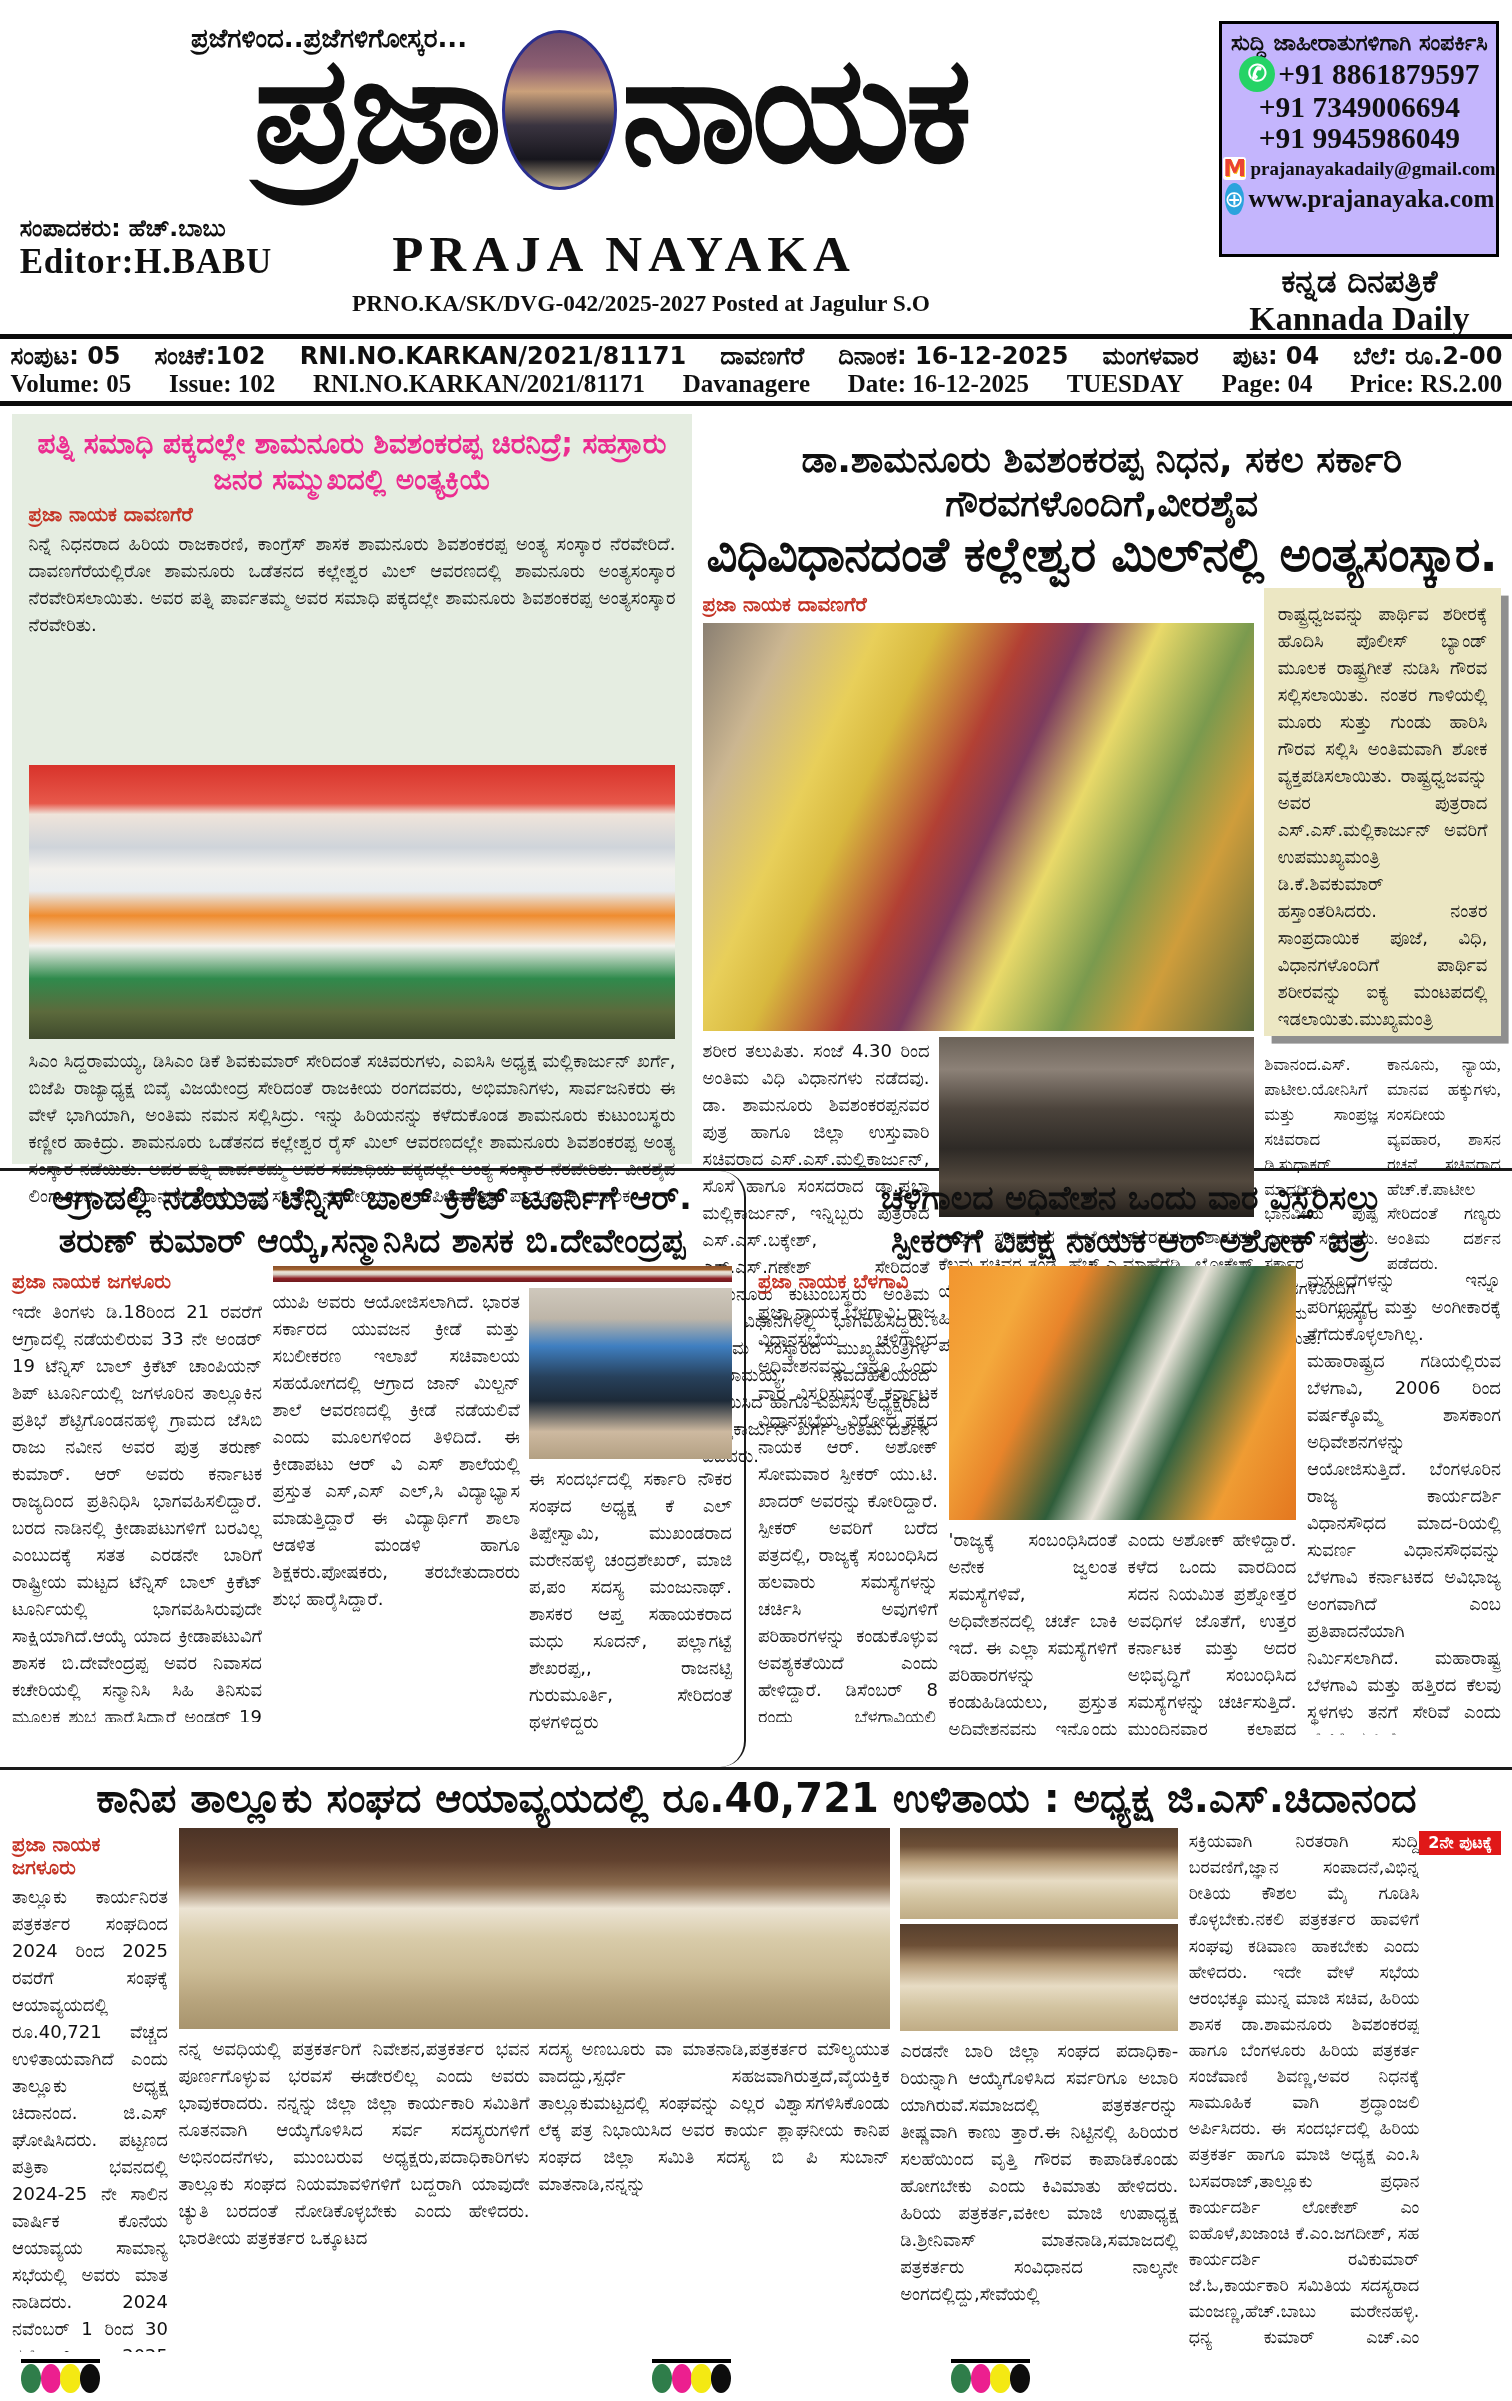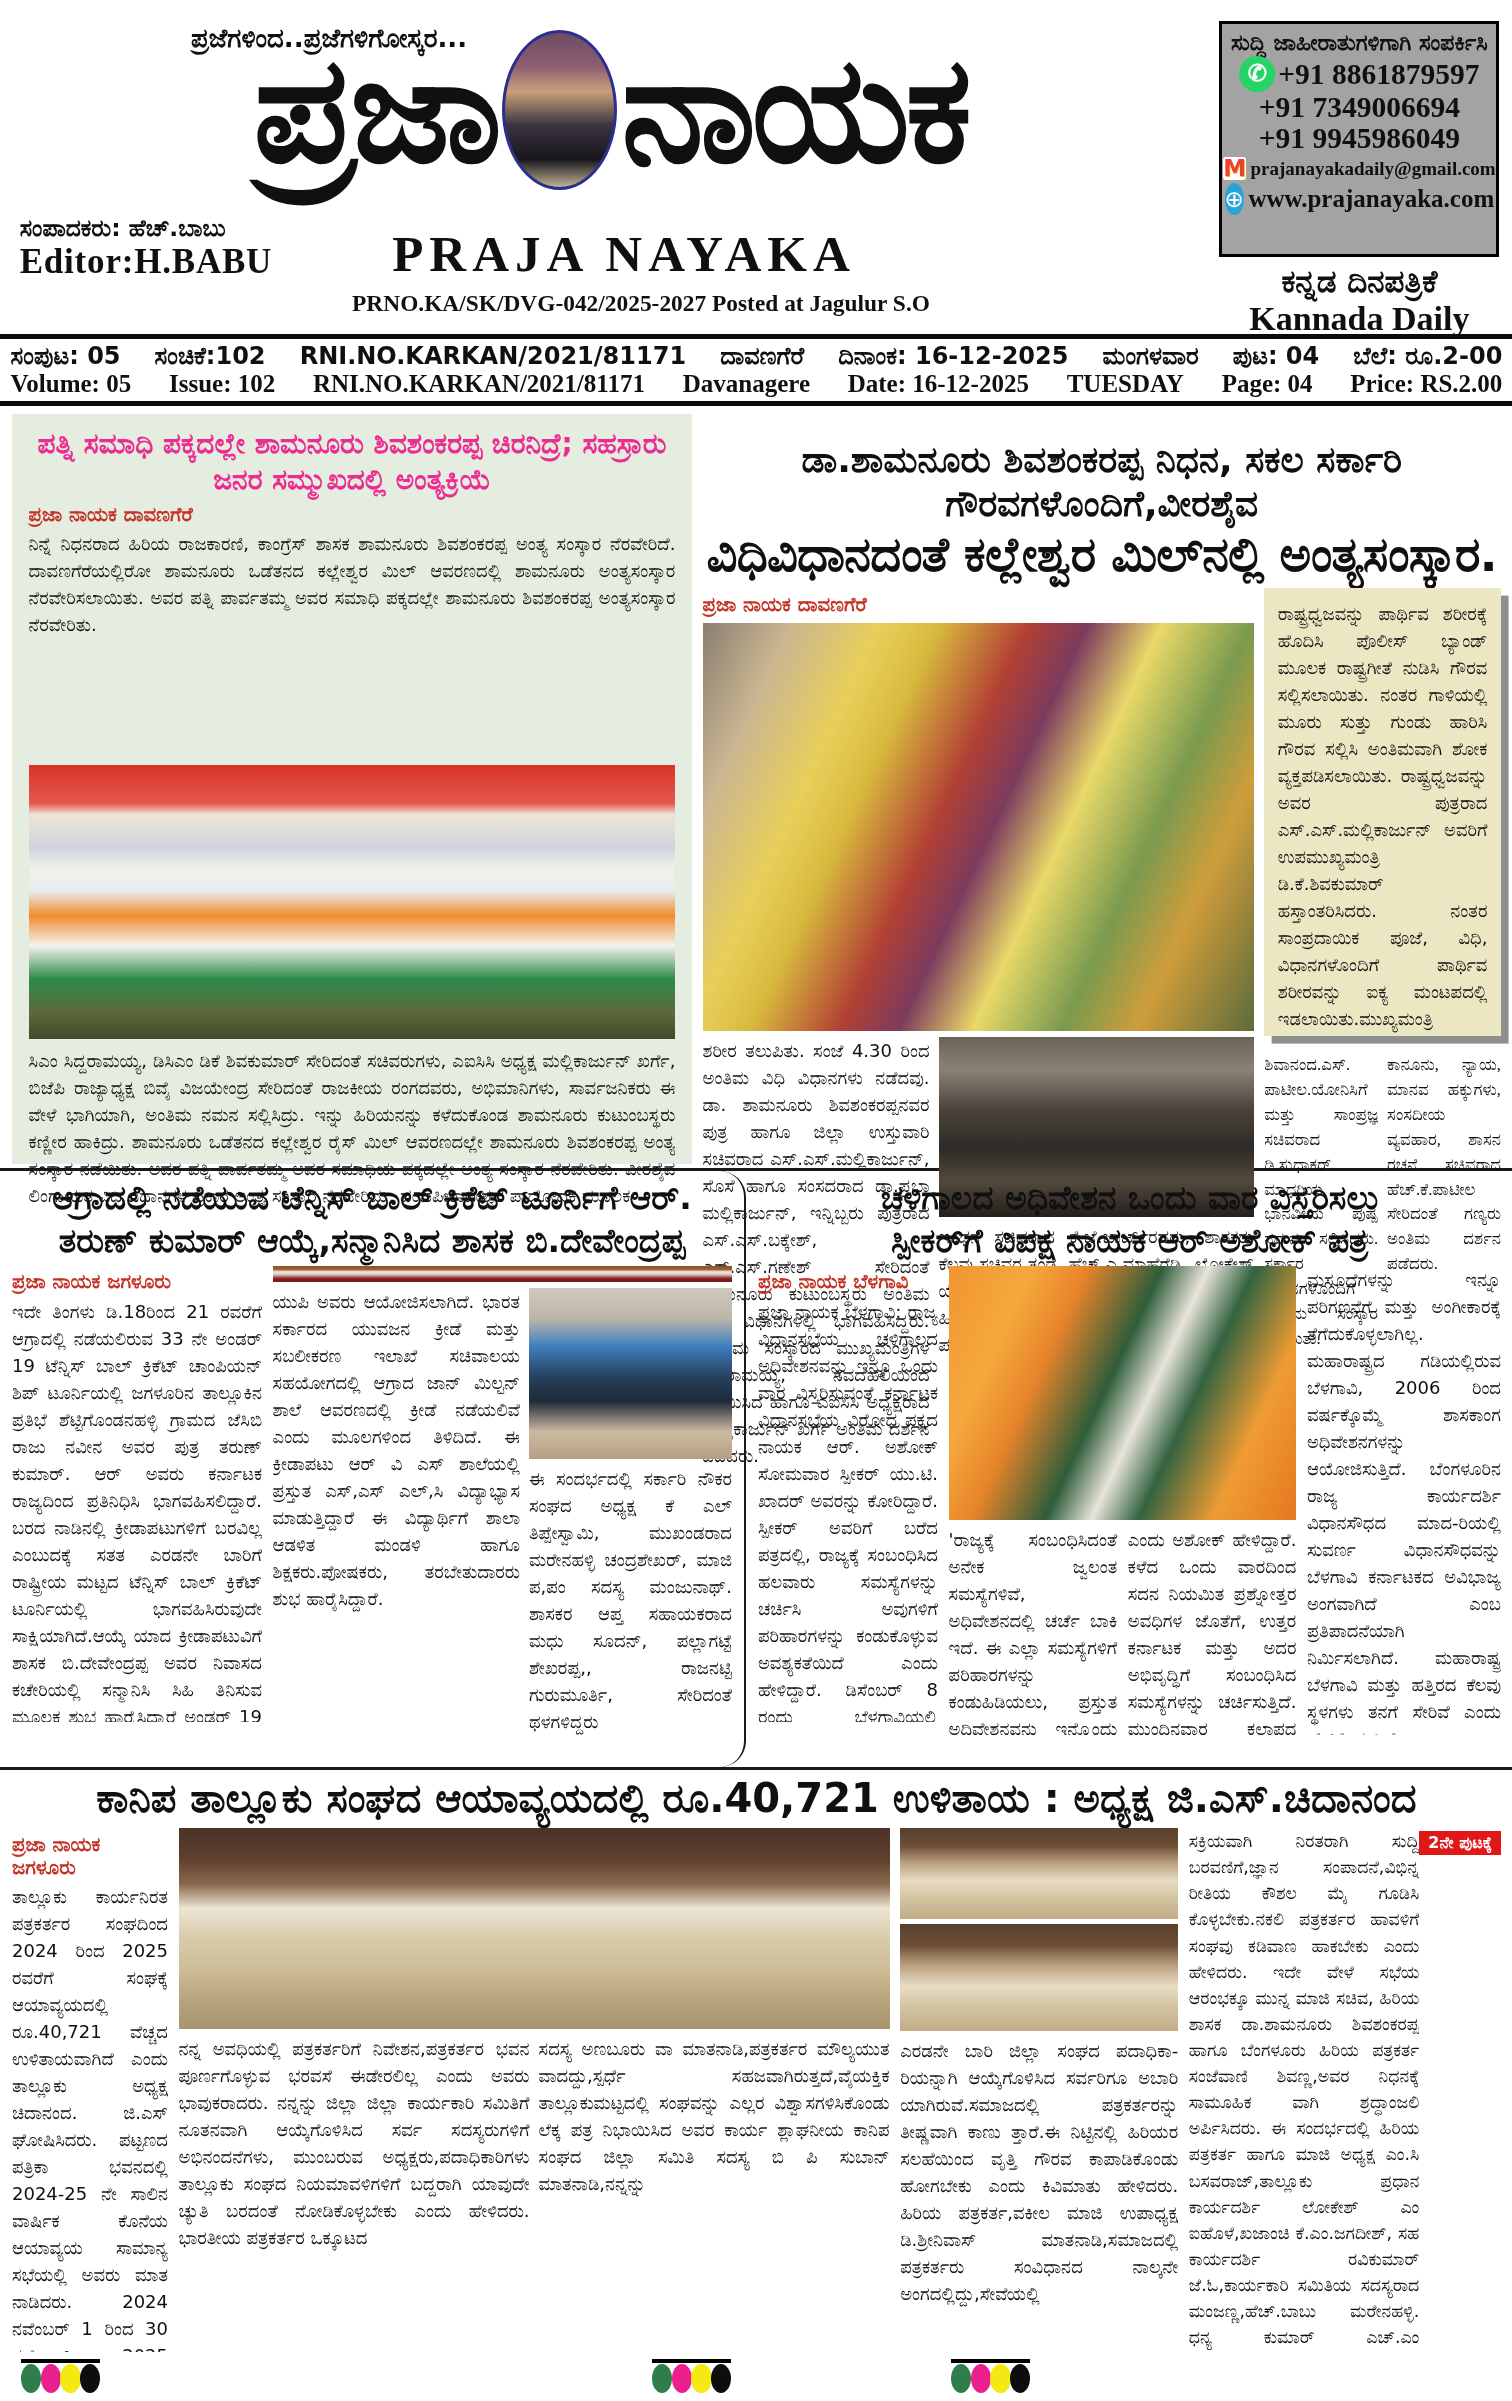--- a/index.html
+++ b/index.html
@@ -13,21 +13,21 @@
   .masthead-word { font-size:148px; font-weight:900; line-height:1; letter-spacing:-4.5px; font-family:"DejaVu Sans", sans-serif; }
   .ambedkar { width:115px; height:160px; border:3.8px solid #2b2f8e; border-radius:50%; flex:0 0 auto;
     background:linear-gradient(180deg,#6e4b66 0%,#8d5f72 22%,#caa07a 38%,#3a3440 60%,#17161d 82%,#c3b294 100%); }
   .editor-block { position:absolute; left:19.7px; top:214px; }
   .editor-kn { font-size:23.4px; font-weight:bold; }
   .editor-en { font-family:"Liberation Serif", serif; font-size:35px; font-weight:900; letter-spacing:0.8px; }
   .title-en { position:absolute; left:325px; top:225px; width:598px; text-align:center;
     font-family:"Liberation Serif", serif; font-size:51px; font-weight:bold; letter-spacing:6px; }
   .prno { position:absolute; left:342px; top:290px; width:598px; text-align:center;
     font-family:"Liberation Serif", serif; font-size:23.4px; font-weight:bold; }
-  .contact-box { position:absolute; right:13.6px; top:21px; width:280px; height:236px; border:3px solid #000; padding:6px 4.5px; text-align:center; background:#a3a3a3; }
+  .contact-box { position:absolute; right:13.6px; top:21px; width:280px; height:236px; border:3px solid #000; padding:6px 4.5px; text-align:center; background:#c4b5fd; }
   .contact-title { font-size:22px; font-weight:bold; line-height:1.2; }
   .phone-row { display:flex; align-items:center; justify-content:center; font-family:"Liberation Serif", serif; font-size:29.5px; font-weight:bold; line-height:1.05; }
   .wa-icon { width:36px; height:36px; border-radius:50%; background:#25D366; color:#fff; font-size:23px; line-height:36px; text-align:center; flex:0 0 auto; margin-right:3px; }
   .mail-row, .web-row { display:flex; align-items:center; justify-content:center; gap:4.5px; margin-top:3px; }
   .gmail-icon { width:30px; height:23px; background:#fff; border-radius:3px; color:#ea4335; font-weight:900; font-size:23px; line-height:23px; text-shadow:0.8px 0.8px 0 #fbbc05; }
   .mail-text { font-family:"Liberation Serif", serif; font-size:19px; font-weight:bold; }
   .globe-icon { width:32px; height:32px; border-radius:50%; background:#2aa3dd; color:#fff; font-size:23px; line-height:32px; text-align:center; }
   .web-text { font-family:"Liberation Serif", serif; font-size:25px; font-weight:bold; }
   .daily-kn { position:absolute; right:13.6px; top:263px; width:280px; text-align:center; font-size:31px; font-weight:bold; }
   .daily-en { position:absolute; right:13.6px; top:300px; width:280px; text-align:center; font-family:"Liberation Serif", serif; font-size:34px; font-weight:900; }

